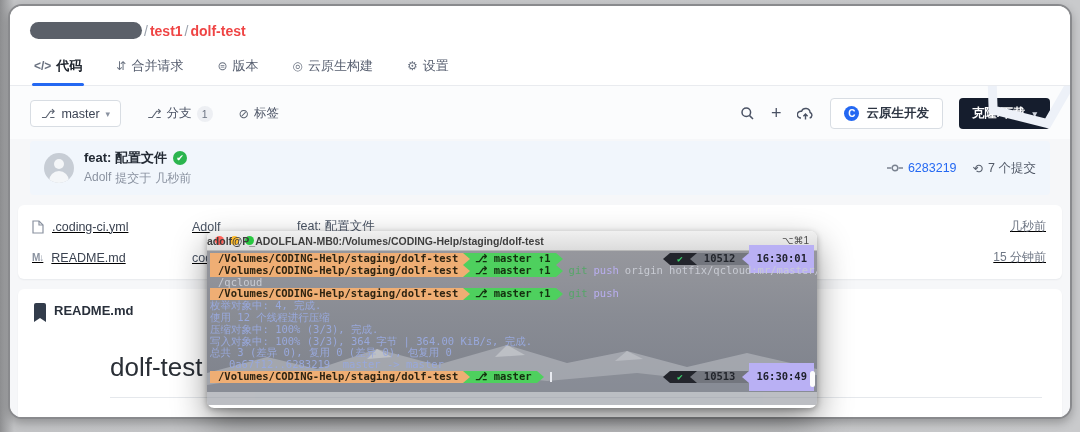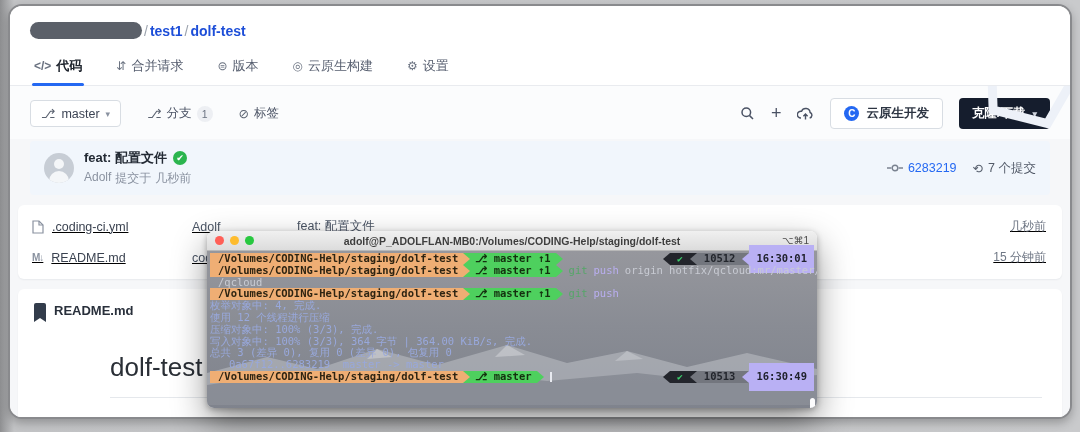--- a/index.html
+++ b/index.html
@@ -10,21 +10,21 @@
           border-radius:14px; border:2px solid #898a8d; overflow:hidden; box-shadow:0 4px 10px rgba(0,0,0,.25); }
 
   
   .watermark { position:absolute; right:-20px; top:12px; z-index:0; pointer-events:none; }
 
   
   .header { position:relative; z-index:1; background:#fff; }
   .crumbs { display:flex; align-items:center; gap:2px; padding:16px 20px 10px 20px; font-size:14px; font-weight:700; }
   .redacted { width:112px; height:17px; background:#5b6069; border-radius:9px; }
   .crumb-sep { color:#9aa1ac; font-weight:400; }
-  .crumb-link { color:#1d4ed8; text-decoration:none; }
+  .crumb-link { color:#ef4444; text-decoration:none; }
   .tabs { display:flex; gap:30px; padding:0 22px; border-bottom:1px solid #e9ebef; position:relative; z-index:1; }
   .tab { display:flex; align-items:center; gap:5px; font-size:13px; color:#555d6e; padding:8px 2px 10px 2px; cursor:pointer; position:relative; }
   .tab .ticon { font-size:12px; color:#6a7280; }
   .tab.active { color:#20262f; font-weight:700; }
   .tab.active::after { content:""; position:absolute; left:0; right:0; bottom:-1px; height:3px; background:#2468f2; border-radius:2px; }
 
   .content { background:#f6f7f9; height:100%; }
 
   
   .toolbar { display:flex; align-items:center; padding:12px 20px 10px 20px; background:#fbfcfd; }
@@ -77,23 +77,23 @@
                border-bottom:1px solid #e5e8ec; padding-bottom:14px; }
 
   
   .term { position:absolute; left:207px; top:231px; width:610px; height:177px; z-index:5;
           border-radius:7px; overflow:hidden; box-shadow:0 14px 34px rgba(0,0,0,.42), 0 2px 6px rgba(0,0,0,.3); }
   .term-titlebar { height:20px; background:linear-gradient(#f0f0f0,#dcdcdc); display:flex; align-items:center;
                    padding:0 8px; position:relative; border-bottom:1px solid #b8b8b8; }
   .lights { display:flex; gap:6px; }
   .light { width:9px; height:9px; border-radius:50%; cursor:pointer; }
   .l-red{background:#ff5f57;} .l-yellow{background:#febc2e;} .l-green{background:#28c840;}
-  .term-title { position:absolute; left:0; right:0; text-align:center; font-size:10.5px; font-weight:700; color:#3e3e3e; pointer-events:none; }
+  .term-title { position:absolute; left:0; right:0; font-size:10.5px; font-weight:700; color:#3e3e3e; pointer-events:none; }
   .term-shortcut { margin-left:auto; font-size:10px; color:#4a4a4a; z-index:1; }
-  .term-body { position:relative; height:168px; background:linear-gradient(#96979d,#898c94 45%,#7e828c);
+  .term-body { position:relative; height:141px; background:linear-gradient(#96979d,#898c94 45%,#7e828c);
                font-family:"DejaVu Sans Mono", monospace; font-size:10.5px; line-height:11.8px; padding:2px 3px; color:#c7cad3; }
   .mountains { position:absolute; left:0; top:72px; width:100%; height:82px; pointer-events:none; opacity:.6; }
   .tline { position:relative; display:flex; align-items:center; height:11.8px; white-space:pre; z-index:1; }
   .pseg { display:flex; align-items:center; height:12px; padding:0 5px; font-weight:700; }
   .seg-path { background:#efae74; color:#2e2412; padding-left:8px; }
   .seg-branch { background:#4ed05e; color:#14300f; }
   .jr { width:7px; height:12px; position:relative; flex:none; background:var(--b,transparent); }
   .jr::before { content:""; position:absolute; left:0; top:0; border-left:7px solid var(--a,transparent);
                 border-top:6px solid transparent; border-bottom:6px solid transparent; }
   .jl { width:7px; height:12px; position:relative; flex:none; background:var(--a,transparent); }

